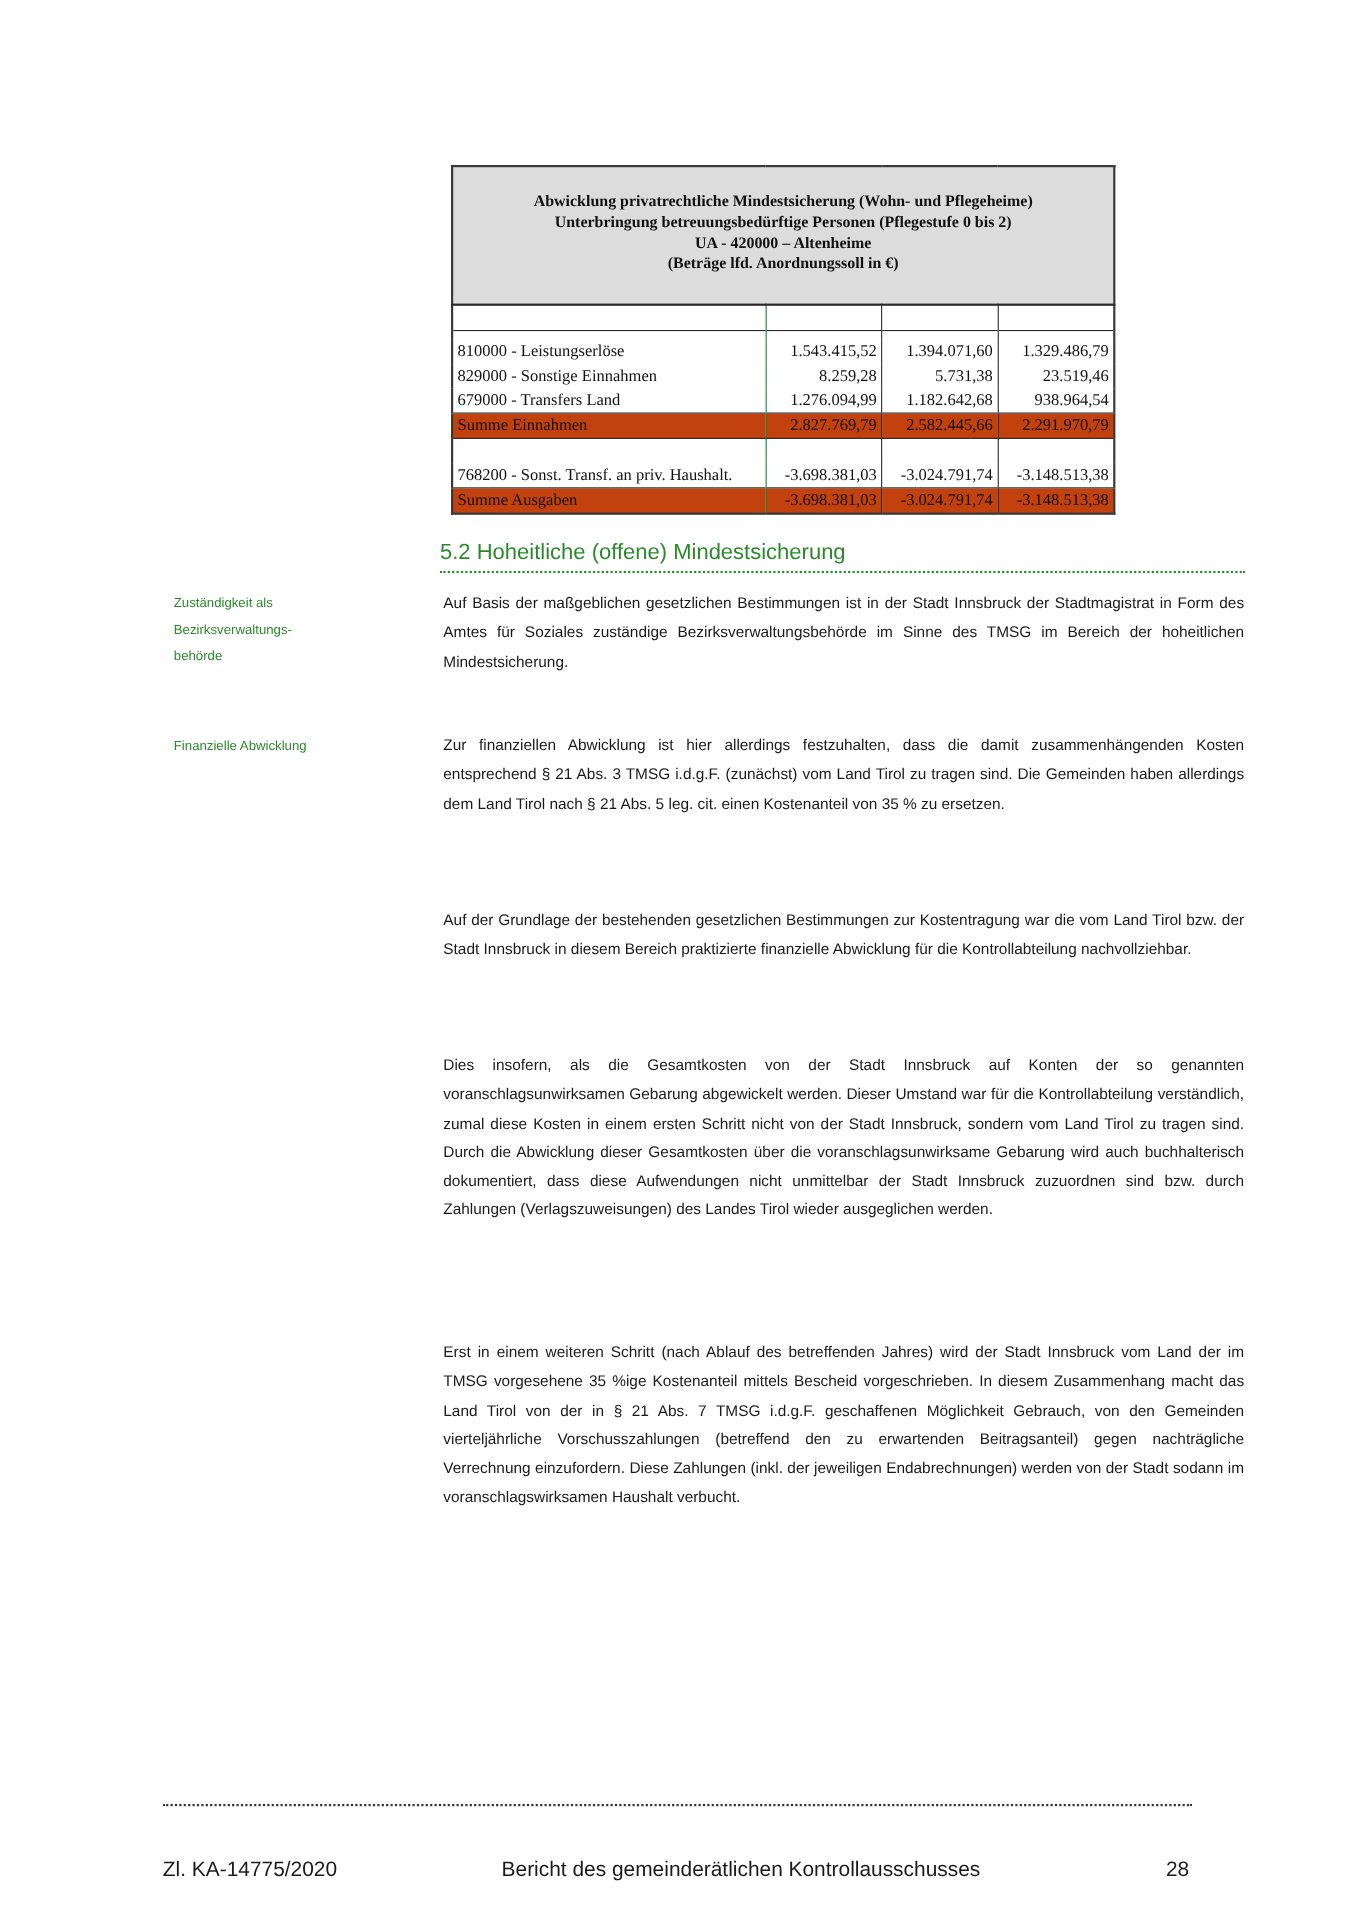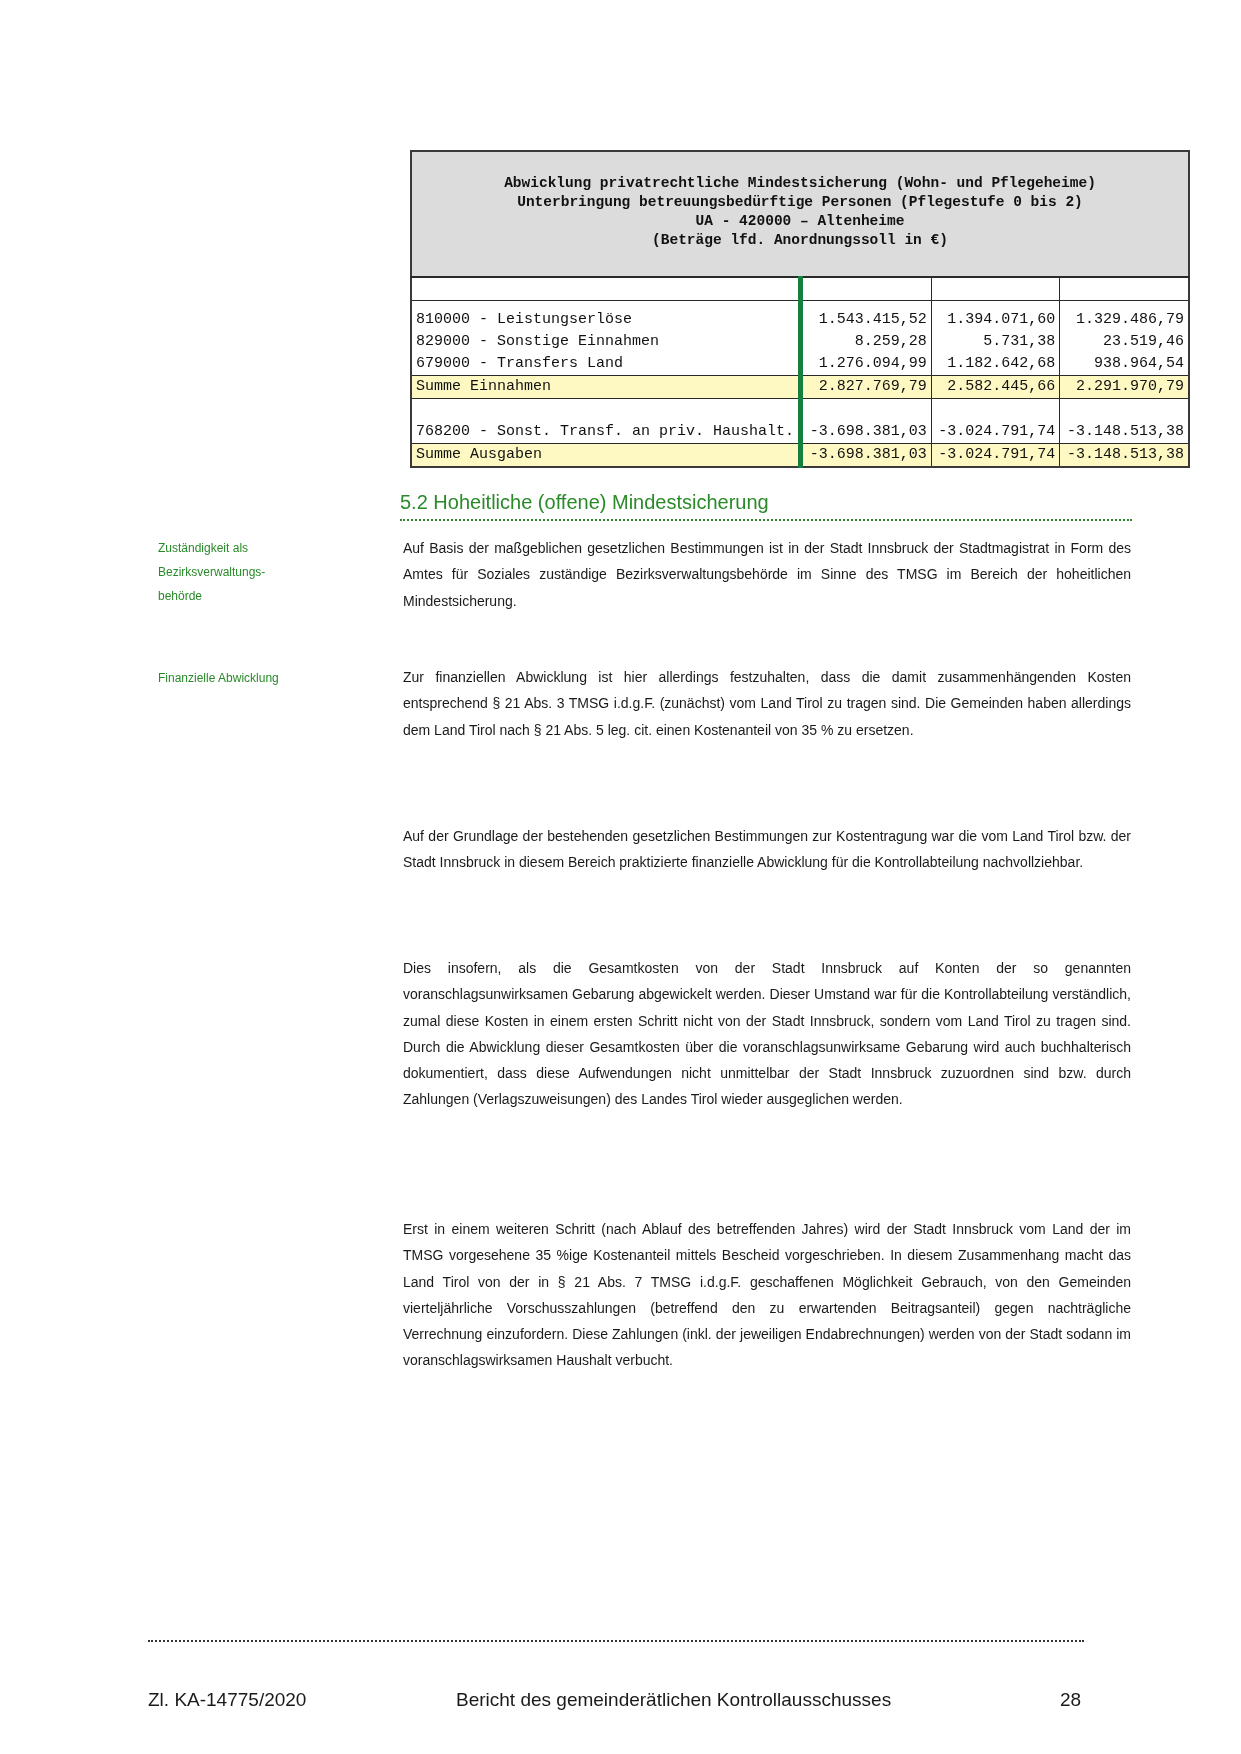--- a/index.html
+++ b/index.html
@@ -1,36 +1,36 @@
 <!DOCTYPE html>
 <html><head>
 <meta charset="utf-8">
 <style>
   html, body { margin: 0; padding: 0; background: #ffffff; }
   body { width: 1241px; height: 1754px; position: relative; overflow: hidden;
          font-family: "Liberation Sans", "DejaVu Sans", sans-serif; color: #1a1a1a; }
 
   
-  .fin-table { position: absolute; left: 410px; top: 150px; width: 780px;
-               border-collapse: collapse; font-family: Liberation Mono, monospace;
+  .fin-table { position: absolute; left: 410px; top: 150px; width: 604px;
+               border-collapse: collapse; font-family: Liberation Serif, serif;
                font-size: 15px; color: #111; border-radius: 26px; }
   .fin-table td { padding: 0 4px; height: 22px; line-height: 22px; white-space: nowrap; }
   .fin-table .title-cell { background: #dcdcdc; text-align: center; font-weight: bold;
                            font-size: 14.5px; line-height: 19px; height: 104px; padding: 8px 4px 12px;
                            border: 2px solid #3a3a3a; border-bottom: 2px solid #2a2a2a; vertical-align: middle; }
   .fin-table .title-cell div { line-height: 19px; }
   .fin-table .yr-row td { background: #dcdcdc; font-weight: bold; text-align: center; height: 22px;
                           border-top: 1px solid #2a2a2a; border-bottom: 1px solid #2a2a2a; }
-  .fin-table .label { width: 324px; text-align: left; border-left: 2px solid #3a3a3a; border-right: 5px solid #15803d; }
+  .fin-table .label { width: 324px; text-align: left; border-left: 2px solid #3a3a3a; border-right: 1px solid #15803d; }
   .fin-table .num { width: 120px; text-align: right; border-right: 1px solid #2a2a2a; }
   .fin-table .num.last { border-right: 2px solid #3a3a3a; }
   .fin-table .blank-row td { height: 22px; }
   .fin-table .spacer-row td { height: 8px; line-height: 8px; border-top: 1px solid #2a2a2a; }
   .fin-table .data-row td { height: 22px; line-height: 22px; }
-  .fin-table .sum-row td { background: #fef9c3; border-top: 1px solid #2a2a2a; border-bottom: 1px solid #2a2a2a; }
+  .fin-table .sum-row td { background: #c2410c; border-top: 1px solid #2a2a2a; border-bottom: 1px solid #2a2a2a; }
   .fin-table .sum-row.bottom td { border-bottom: 2px solid #3a3a3a; }
   .fin-table .gap-row td { height: 22px; }
 
   
   .section-heading { position: absolute; left: 400px; top: 490px; width: 732px; text-align: left;
                      color: #2a8a2a; font-size: 20px; line-height: 24px; padding-bottom: 5px;
                      border-bottom: 2px dotted #2a8a2a; }
 
   
   .margin-note { position: absolute; left: 158px; width: 220px; color: #2a8a2a;

